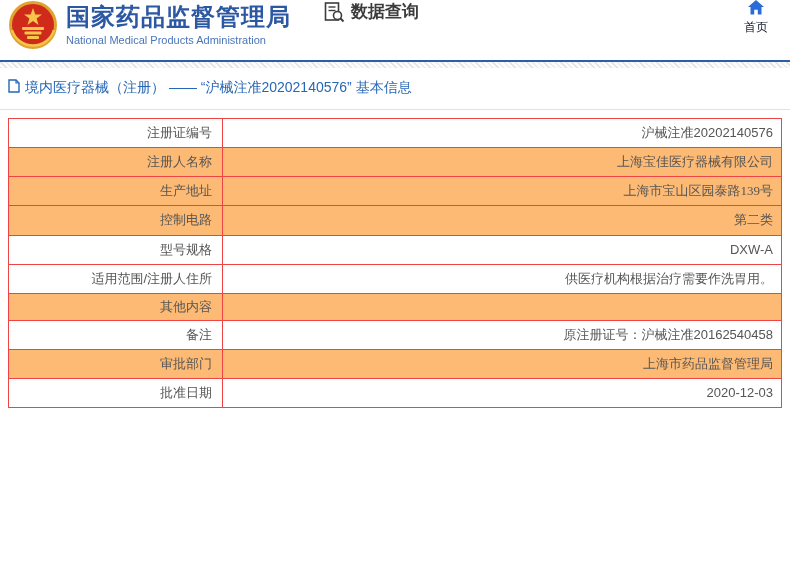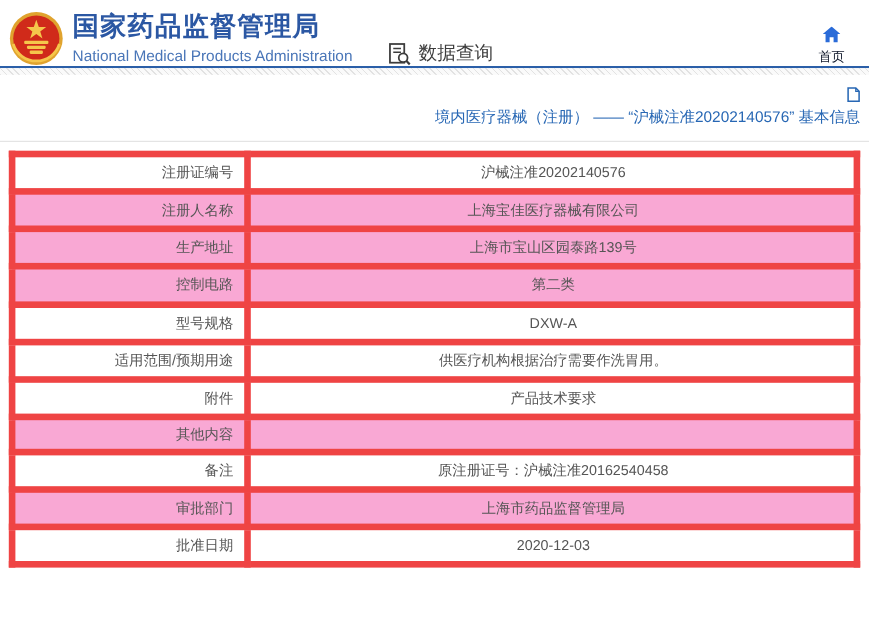--- a/index.html
+++ b/index.html
@@ -1,50 +1,50 @@
 <!DOCTYPE html>
 <html><head>
 <meta charset="utf-8">
 <style>
   * { margin:0; padding:0; box-sizing:border-box; }
   html,body { width:790px; height:571px; background:#fff; overflow:hidden;
               font-family:"Liberation Sans","DejaVu Sans",sans-serif; }
 
   
-  .header { height:62px; display:flex; align-items:flex-end;
+  .header { height:62px; display:flex; align-items:flex-start;
             padding:0 22px 0 8px; border-bottom:2px solid #2b5fa8; }
   .logo { display:flex; align-items:center; gap:8px; cursor:pointer; }
   .logo-emblem { width:50px; height:50px; flex:0 0 auto; }
   .logo-cn { font-size:24px; font-weight:bold; color:#2b57a3; letter-spacing:1px; line-height:1.1; }
-  .logo-en { font-size:14px; color:#4a76b8; margin-top:3px; }
+  .logo-en { font-size:11px; color:#4a76b8; margin-top:3px; }
   .data-query { display:flex; align-items:center; gap:6px; margin-left:32px;
-                font-size:17px; font-weight:400; color:#3c3c3c; cursor:pointer; }
+                font-size:17px; font-weight:700; color:#3c3c3c; cursor:pointer; }
   .top-nav { margin-left:auto; display:flex; gap:30px; }
   .top-nav-item { display:flex; flex-direction:column; align-items:center; gap:4px;
                   font-size:12px; color:#0f172a; cursor:pointer; }
 
   
   .hatch-band { height:6px;
     background:repeating-linear-gradient(45deg,#e2e2e2 0,#e2e2e2 1px,#fafafa 1px,#fafafa 4px); }
 
   
-  .breadcrumb { display:flex; align-items:flex-end; gap:5px;
+  .breadcrumb { display:flex; align-items:flex-start; gap:5px;
                 padding:11px 8px 12px 8px; font-size:14px; color:#2767b4;
-                border-bottom:1px solid #e2e2e2;flex-direction:column; }
+                border-bottom:1px solid #e2e2e2; }
 
   
   .table-wrap { padding:8px 8px 0 8px; }
   table { width:100%; border-collapse:collapse; table-layout:fixed; }
-  th,td { border:6px solid #ef4444; font-size:13px; font-weight:normal;
+  th,td { border:1px solid #ef4444; font-size:13px; font-weight:normal;
           color:#555; vertical-align:middle;margin-top:25px; }
   th { width:214px; text-align:right; padding:4px 10px 4px 4px; }
-  td { text-align:center; padding:4px 8px 4px 10px; line-height:1.55; }
+  td { text-align:right; padding:4px 8px 4px 10px; line-height:1.55; }
   tr { height:23px; }
   tr.tall { height:44px; }
-  tr.alt { background:#f9a8d4; }
+  tr.alt { background:#fdba74;font-family:Liberation Serif, serif; }
 </style>
 </head>
 <body>
 
 <div class="header">
   <div class="logo">
     <svg class="logo-emblem" viewBox="0 0 50 50">
       <circle cx="25" cy="25" r="24" fill="#e0a32e"></circle>
       <circle cx="25" cy="25" r="21" fill="#d02a1a"></circle>
       <polygon points="25,8 27.3,14.5 34,14.5 28.6,18.6 30.6,25 25,21 19.4,25 21.4,18.6 16,14.5 22.7,14.5" fill="#f5c64b"></polygon>
@@ -107,26 +107,22 @@
         </tr>
         <tr class="alt">
           <th><span>控制电路</span></th>
           <td>第二类</td>
         </tr>
         <tr>
           <th><span>型号规格</span></th>
           <td>DXW-A</td>
         </tr>
         <tr>
-          <th><span>适用范围/预期用途</span></th>
+          <th><span>适用范围/注册人住所</span></th>
           <td>供医疗机构根据治疗需要作洗胃用。</td>
-        </tr>
-        <tr>
-          <th><span>附件</span></th>
-          <td>产品技术要求</td>
         </tr>
         <tr class="alt">
           <th><span>其他内容</span></th>
           <td></td>
         </tr>
         <tr>
           <th><span>备注</span></th>
           <td>原注册证号：沪械注准20162540458</td>
         </tr>
         <tr class="alt">

